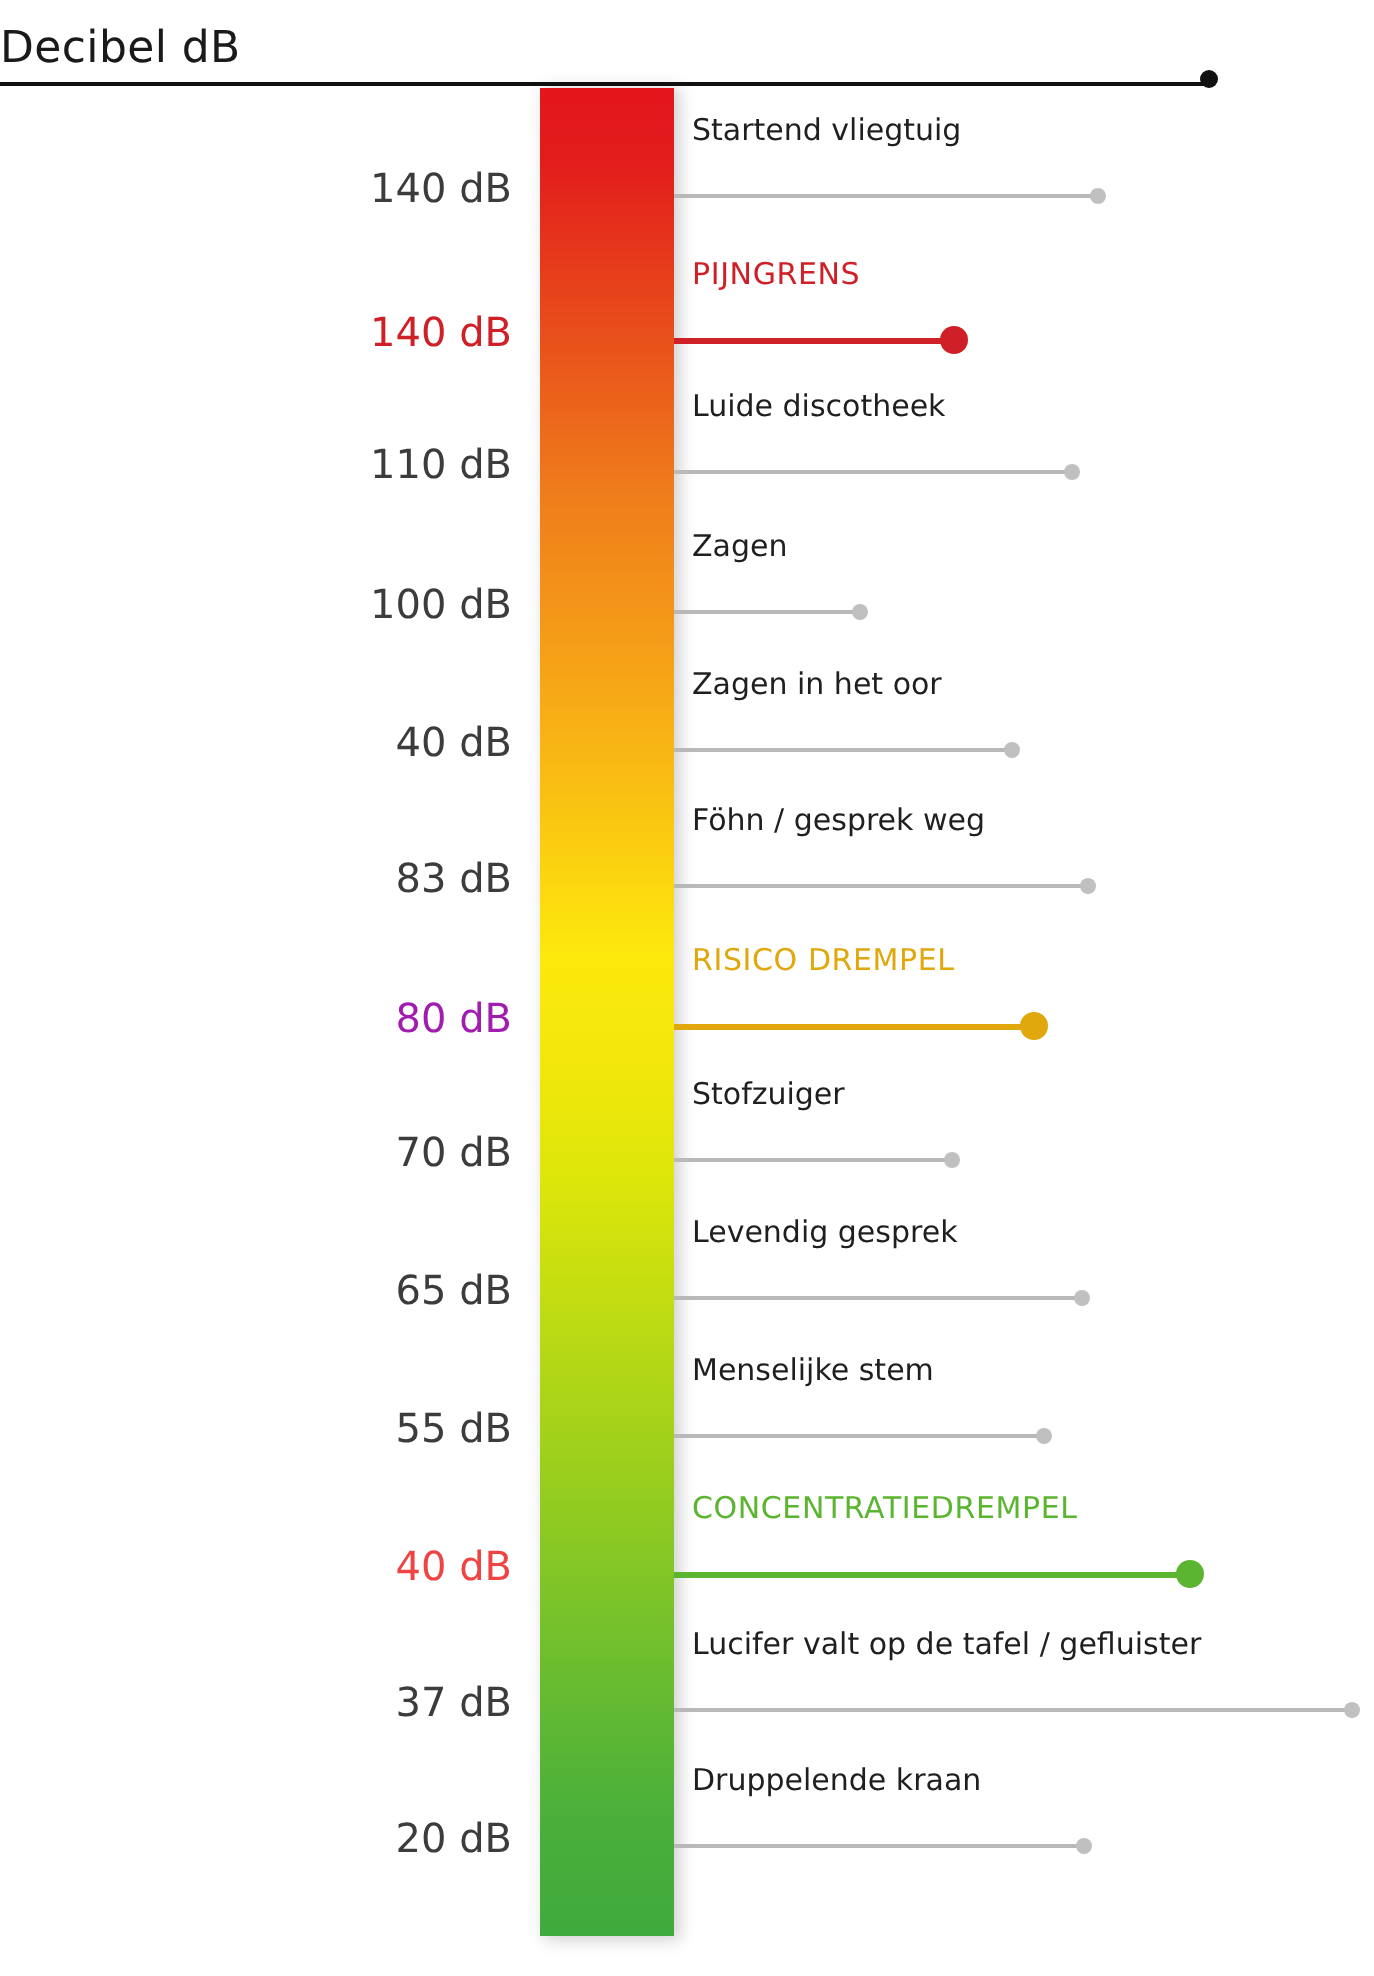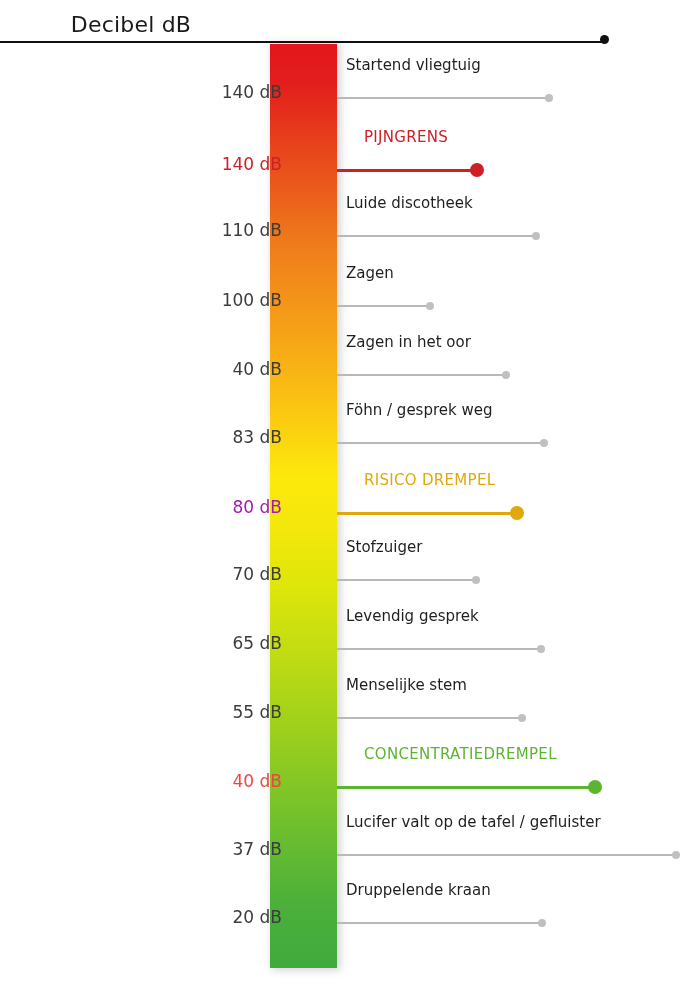--- a/index.html
+++ b/index.html
@@ -21,21 +21,21 @@
     width: 687px;
     height: 988px;
   }
 
   
   .title {
     position: absolute;
     left: 0;
     top: 12px;
     width: 262px;
-    text-align: center;
+    text-align: left;
     font-size: 22px;
     color: #1a1a1a;
     letter-spacing: .2px;
     white-space: nowrap;
   }
 
   
   .top-axis {
     position: absolute;
     left: 0;
@@ -89,23 +89,23 @@
 
   
   .row {
     position: absolute;
     left: 0;
     width: 687px;
     height: 0;
   }
   .row .value {
     position: absolute;
-    right: 405px;   
+    right: 431px;   
     top: -16px;
-    font-size: 17px;
+    font-size: 20px;
     color: #3c3c3c;
     white-space: nowrap;
     text-align: right;
   }
   .row .label {
     position: absolute;
     left: 346px;
     top: -42px;
     font-size: 15px;
     color: #1f1f1f;
@@ -126,21 +126,20 @@
     border-radius: 50%;
     background: #c0c0c0;
   }
 
   
   .row.threshold .value {
     font-weight: 400;
   }
   .row.threshold .label {
     letter-spacing: .3px;
-    margin-left: 18px;
   }
   .row.threshold .leader {
     height: 3px;
     top: -1px;
   }
   .row.threshold .leader-dot {
     width: 14px;
     height: 14px;
     top: -7px;
   }

